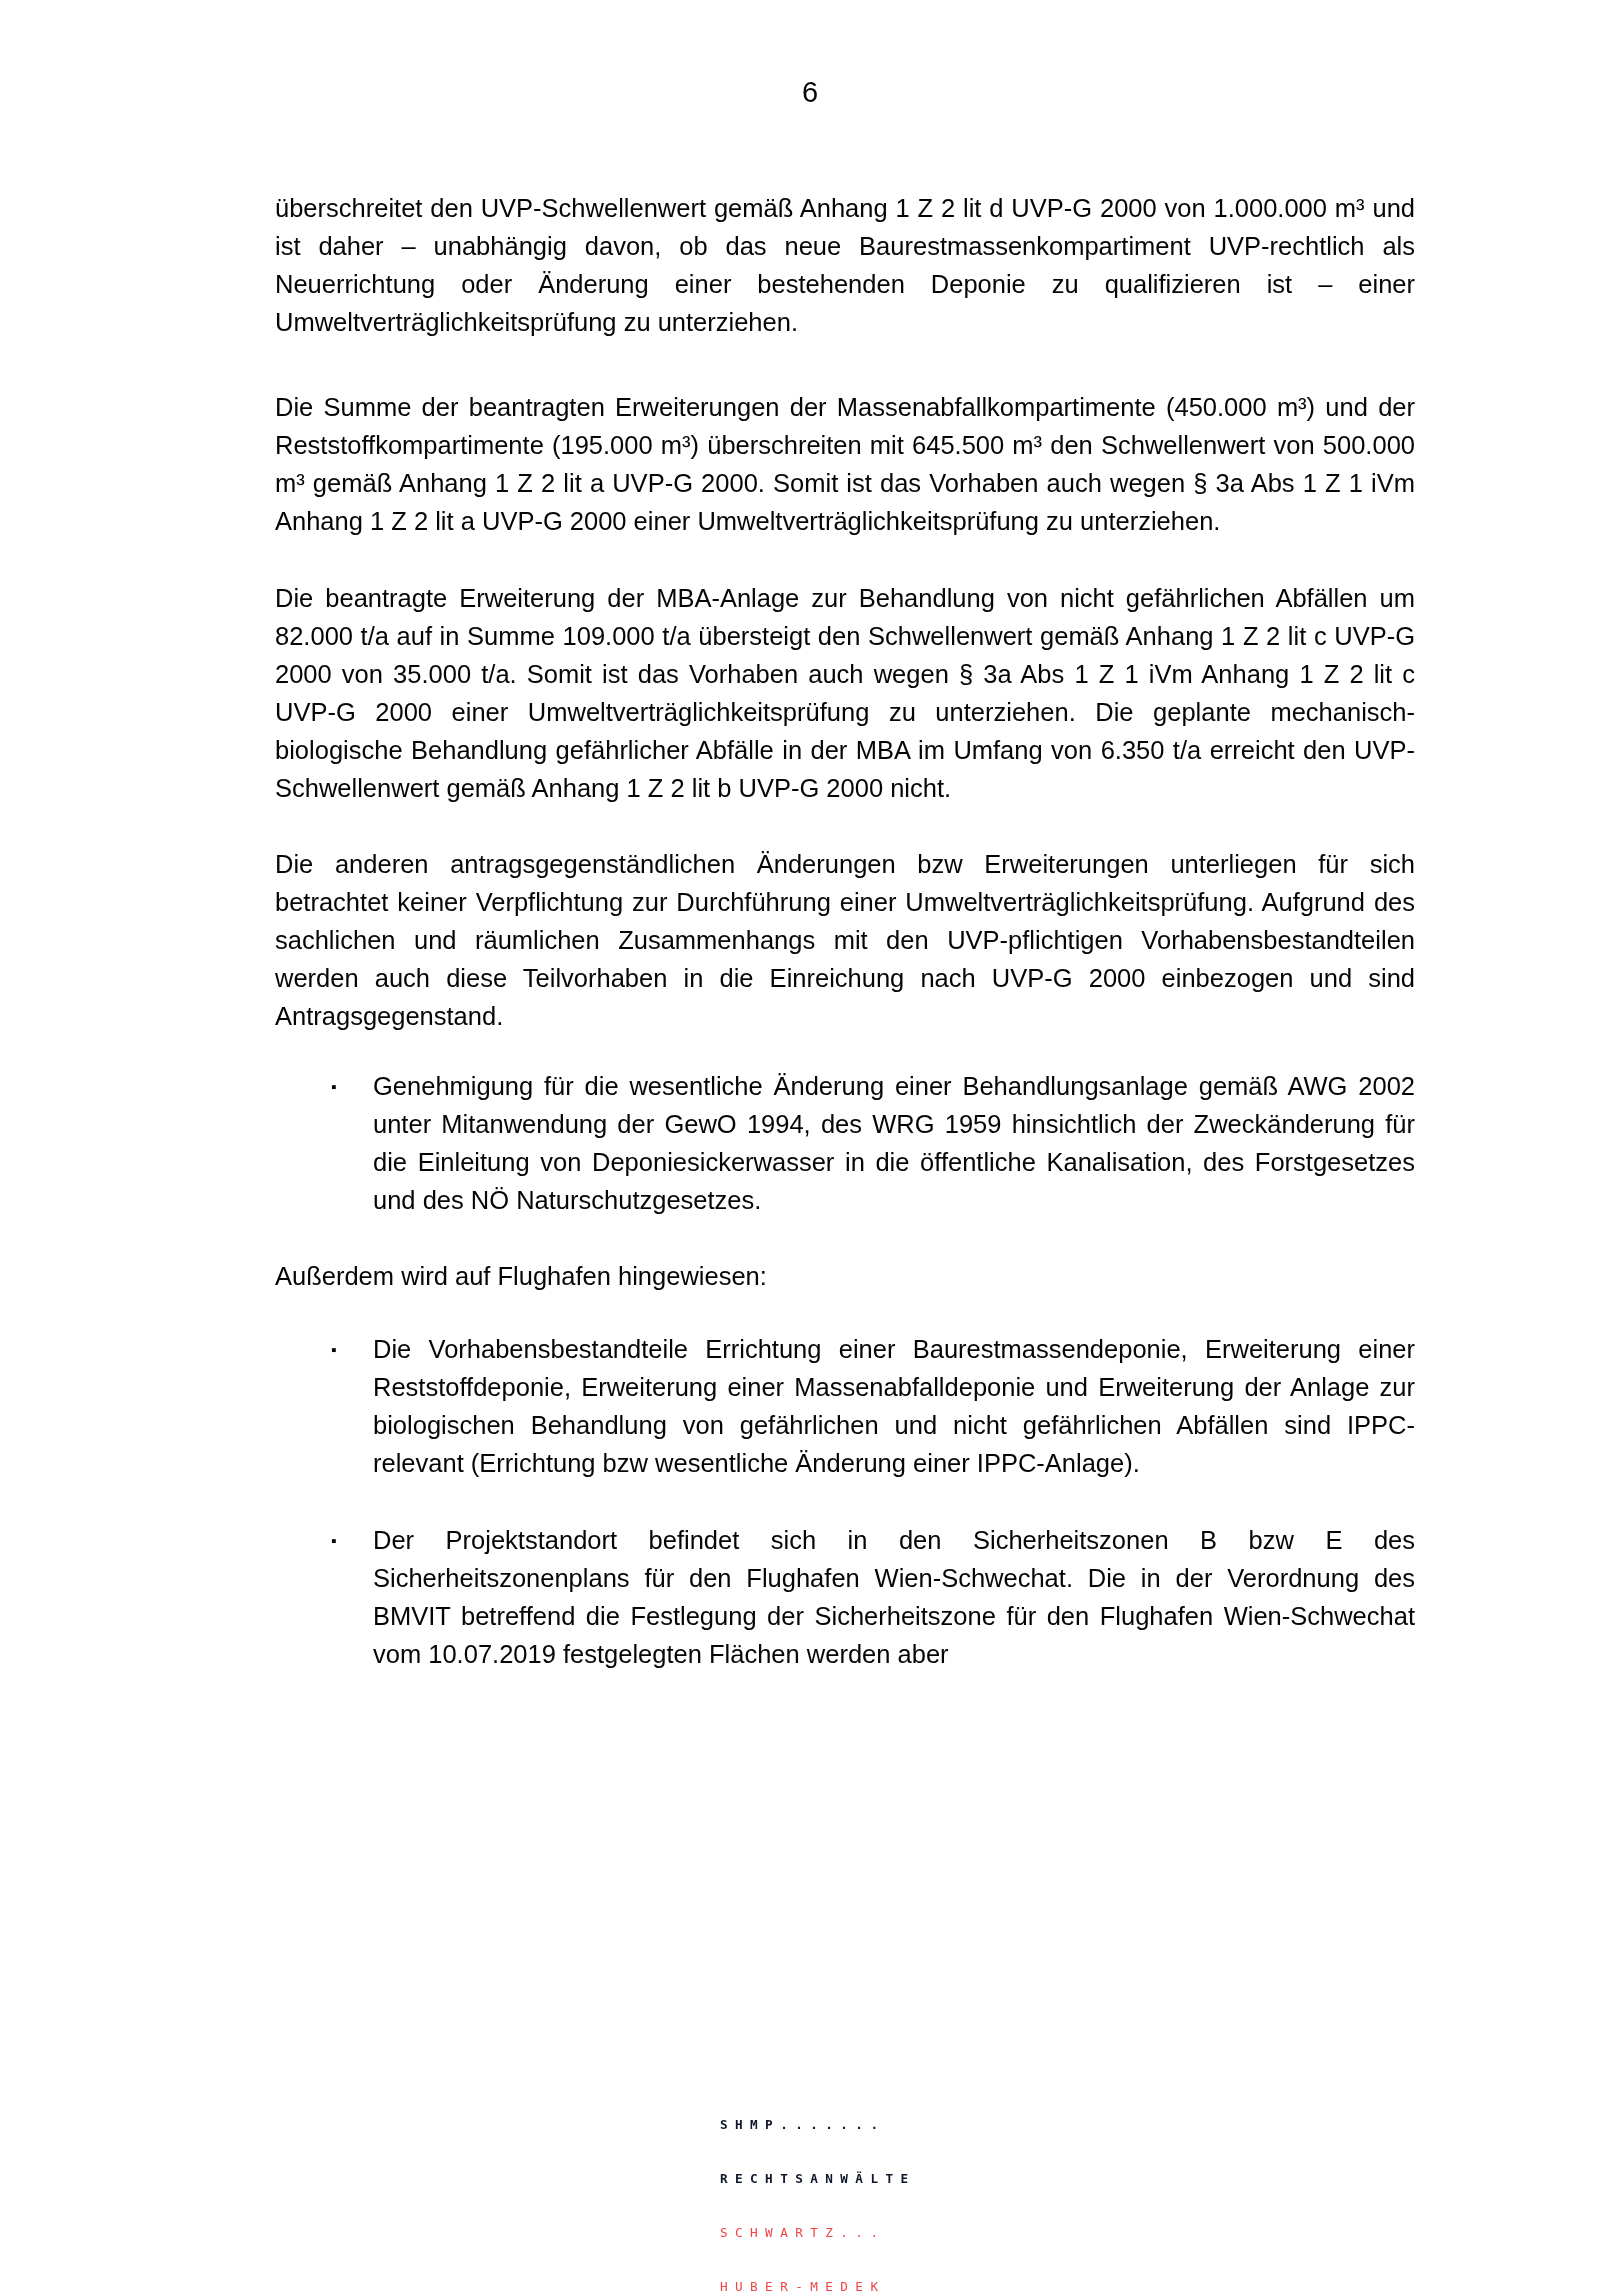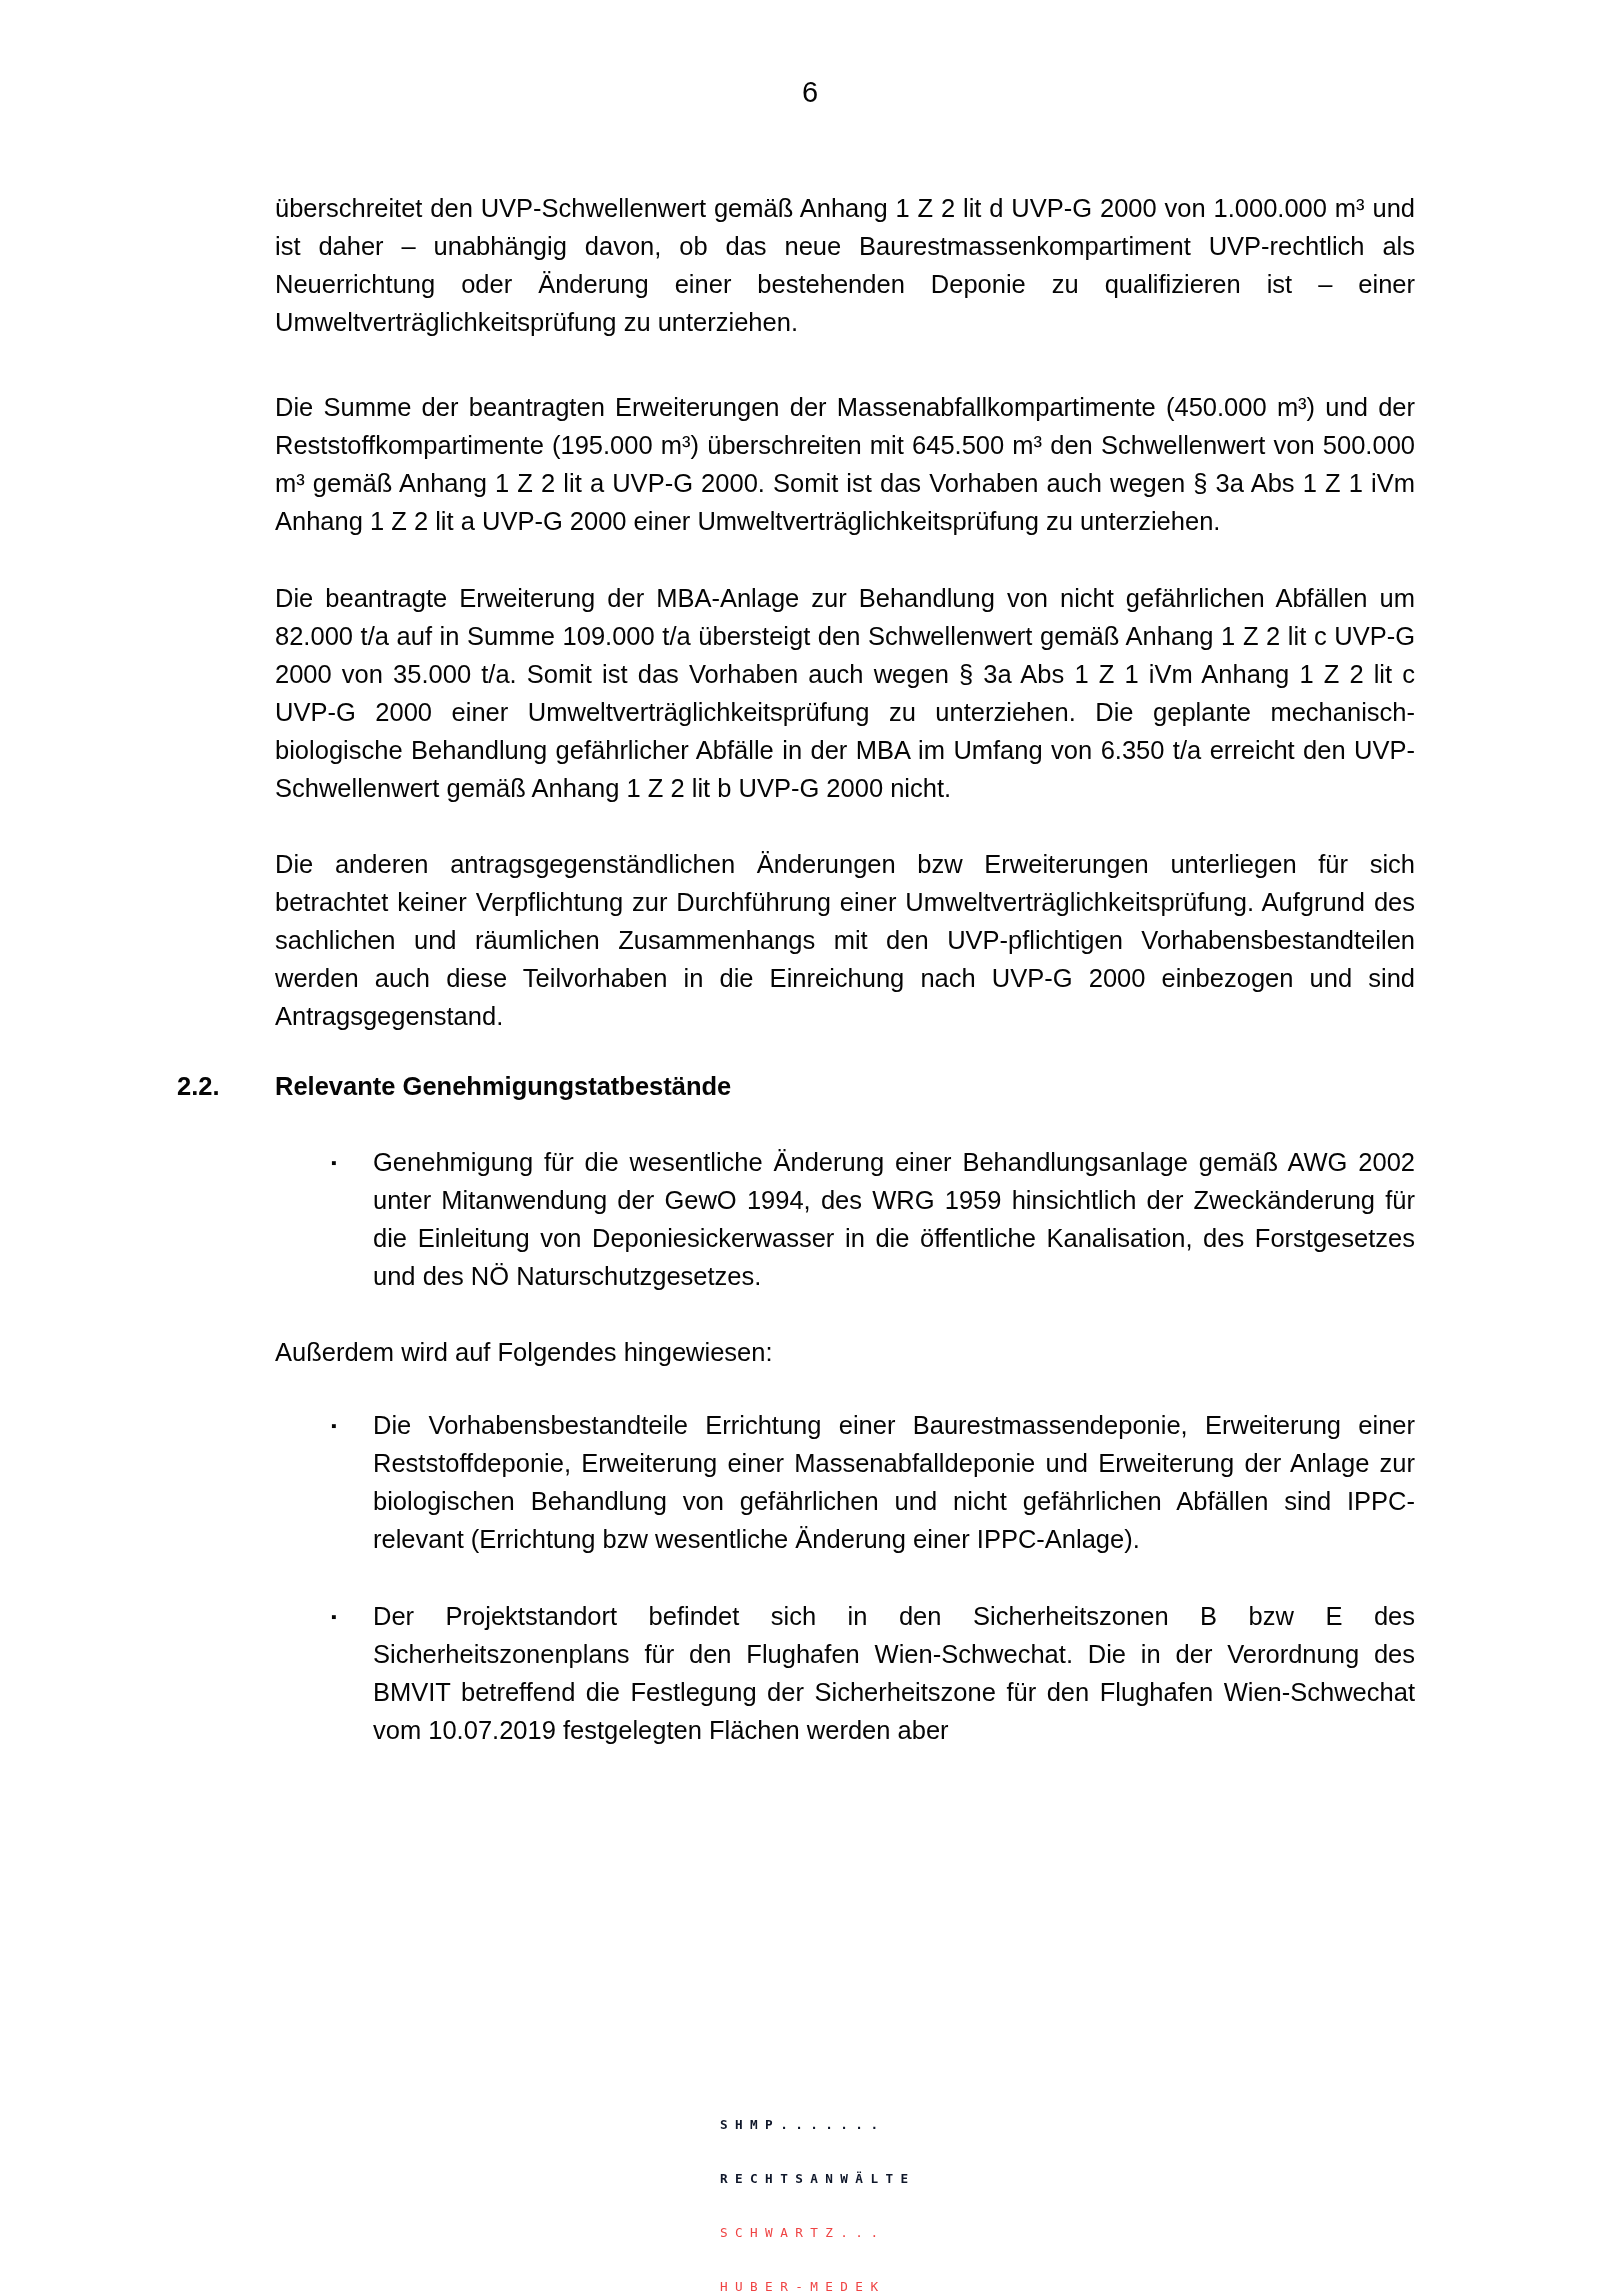--- a/index.html
+++ b/index.html
@@ -91,32 +91,28 @@
   <div class="content">
 
     <p class="mb48">überschreitet den UVP-Schwellenwert gemäß Anhang 1 Z 2 lit d UVP-G 2000 von 1.000.000 m³ und ist daher – unabhängig davon, ob das neue Baurestmassenkompartiment UVP-rechtlich als Neuerrichtung oder Änderung einer bestehenden Deponie zu qualifizieren ist – einer Umweltverträglichkeitsprüfung zu unterziehen.</p>
 
     <p class="mb40">Die Summe der beantragten Erweiterungen der Massenabfallkompartimente (450.000 m³) und der Reststoffkompartimente (195.000 m³) überschreiten mit 645.500 m³ den Schwellenwert von 500.000 m³ gemäß Anhang 1 Z 2 lit a UVP-G 2000. Somit ist das Vorhaben auch wegen § 3a Abs 1 Z 1 iVm Anhang 1 Z 2 lit a UVP-G 2000 einer Umweltverträglichkeitsprüfung zu unterziehen.</p>
 
     <p class="mb39">Die beantragte Erweiterung der MBA-Anlage zur Behandlung von nicht gefährlichen Abfällen um 82.000 t/a auf in Summe 109.000 t/a übersteigt den Schwellenwert gemäß Anhang 1 Z 2 lit c UVP-G 2000 von 35.000 t/a. Somit ist das Vorhaben auch wegen § 3a Abs 1 Z 1 iVm Anhang 1 Z 2 lit c UVP-G 2000 einer Umweltverträglichkeitsprüfung zu unterziehen. Die geplante mechanisch-biologische Behandlung gefährlicher Abfälle in der MBA im Umfang von 6.350 t/a erreicht den UVP-Schwellenwert gemäß Anhang 1 Z 2 lit b UVP-G 2000 nicht.</p>
 
     <p class="mb33">Die anderen antragsgegenständlichen Änderungen bzw Erweiterungen unterliegen für sich betrachtet keiner Verpflichtung zur Durchführung einer Umweltverträglichkeitsprüfung. Aufgrund des sachlichen und räumlichen Zusammenhangs mit den UVP-pflichtigen Vorhabensbestandteilen werden auch diese Teilvorhaben in die Einreichung nach UVP-G 2000 einbezogen und sind Antragsgegenstand.</p>
 
-    <div class="heading">
-      <span class="hnum">2.2.</span>
-      <span class="htitle">Relevante Genehmigungstatbestände</span>
-    </div>
 
 
     <div class="bullet mb39">
       <span class="marker">▪</span>
       <span class="btext">Genehmigung für die wesentliche Änderung einer Behandlungsanlage gemäß AWG 2002 unter Mitanwendung der GewO 1994, des WRG 1959 hinsichtlich der Zweckänderung für die Einleitung von Deponiesickerwasser in die öffentliche Kanalisation, des Forstgesetzes und des NÖ Naturschutzgesetzes.</span>
     </div>
 
-    <p class="mb36">Außerdem wird auf Folgendes hingewiesen:</p>
+    <p class="mb36">Außerdem wird auf Flughafen hingewiesen:</p>
 
     <div class="bullet mb40">
       <span class="marker">▪</span>
       <span class="btext">Die Vorhabensbestandteile Errichtung einer Baurestmassendeponie, Erweiterung einer Reststoffdeponie, Erweiterung einer Massenabfalldeponie und Erweiterung der Anlage zur biologischen Behandlung von gefährlichen und nicht gefährlichen Abfällen sind IPPC-relevant (Errichtung bzw wesentliche Änderung einer IPPC-Anlage).</span>
     </div>
 
     <div class="bullet">
       <span class="marker">▪</span>
       <span class="btext">Der Projektstandort befindet sich in den Sicherheitszonen B bzw E des Sicherheitszonenplans für den Flughafen Wien-Schwechat. Die in der Verordnung des BMVIT betreffend die Festlegung der Sicherheitszone für den Flughafen Wien-Schwechat vom 10.07.2019 festgelegten Flächen werden aber</span>
     </div>

